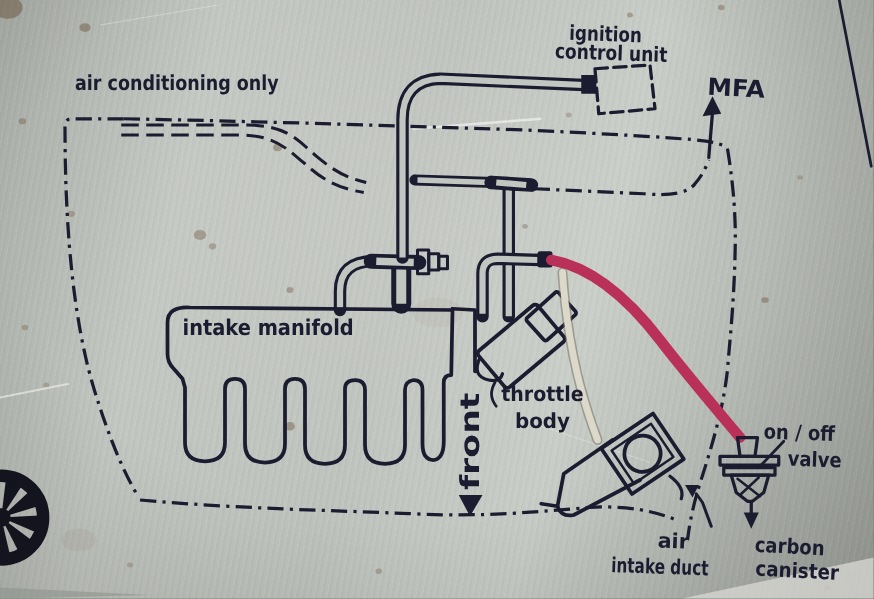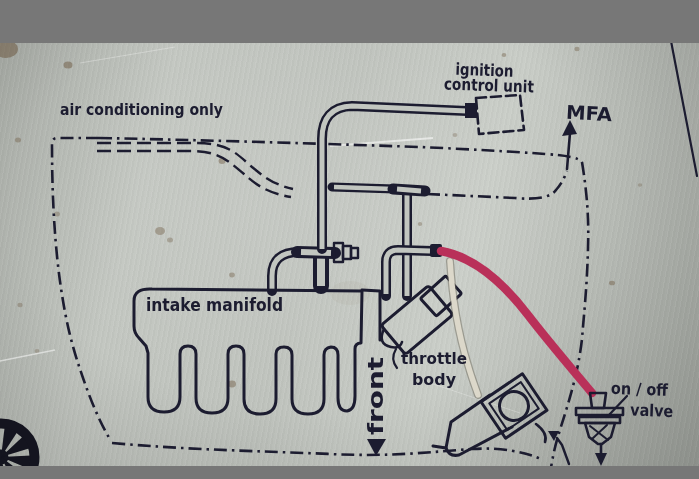--- a/index.html
+++ b/index.html
@@ -1,25 +1,24 @@
 <!DOCTYPE html>
 <html><head>
 <meta charset="utf-8">
 <style>
   html,body{margin:0;padding:0;background:#777;}
   #plate{
     position:relative;
-    width:699px;height:423px;
+    width:699px;height:479px;
     overflow:hidden;
     background:
       radial-gradient(ellipse at 45% 38%, rgba(255,255,255,0.10) 0%, rgba(0,0,0,0.0) 55%, rgba(0,0,0,0.14) 100%),
       repeating-linear-gradient(100deg, rgba(255,255,255,0.06) 0 1px, rgba(0,0,0,0.02) 1px 3px, rgba(255,255,255,0.0) 3px 5px),
       linear-gradient(105deg,#a9ada7 0%,#c3c7c1 22%,#bfc3bd 45%,#c9cdc7 65%,#b2b6b0 85%,#a3a7a1 100%);
     font-family:"DejaVu Sans","Liberation Sans",sans-serif;
-    margin-top:43px;
   }
   svg text{
     font-family:"DejaVu Sans","Liberation Sans",sans-serif;
     font-weight:bold;
     fill:#1c1c30;
   }
   .ink{stroke:#1c1c30;fill:none;stroke-linecap:round;stroke-linejoin:round;}
   .tube-core{stroke:#c2c6c0;fill:none;stroke-linecap:butt;}
   .dashdot{stroke:#1c1c30;fill:none;stroke-width:2.6;stroke-dasharray:13 5 2.5 5;stroke-linecap:butt;}
 </style>

